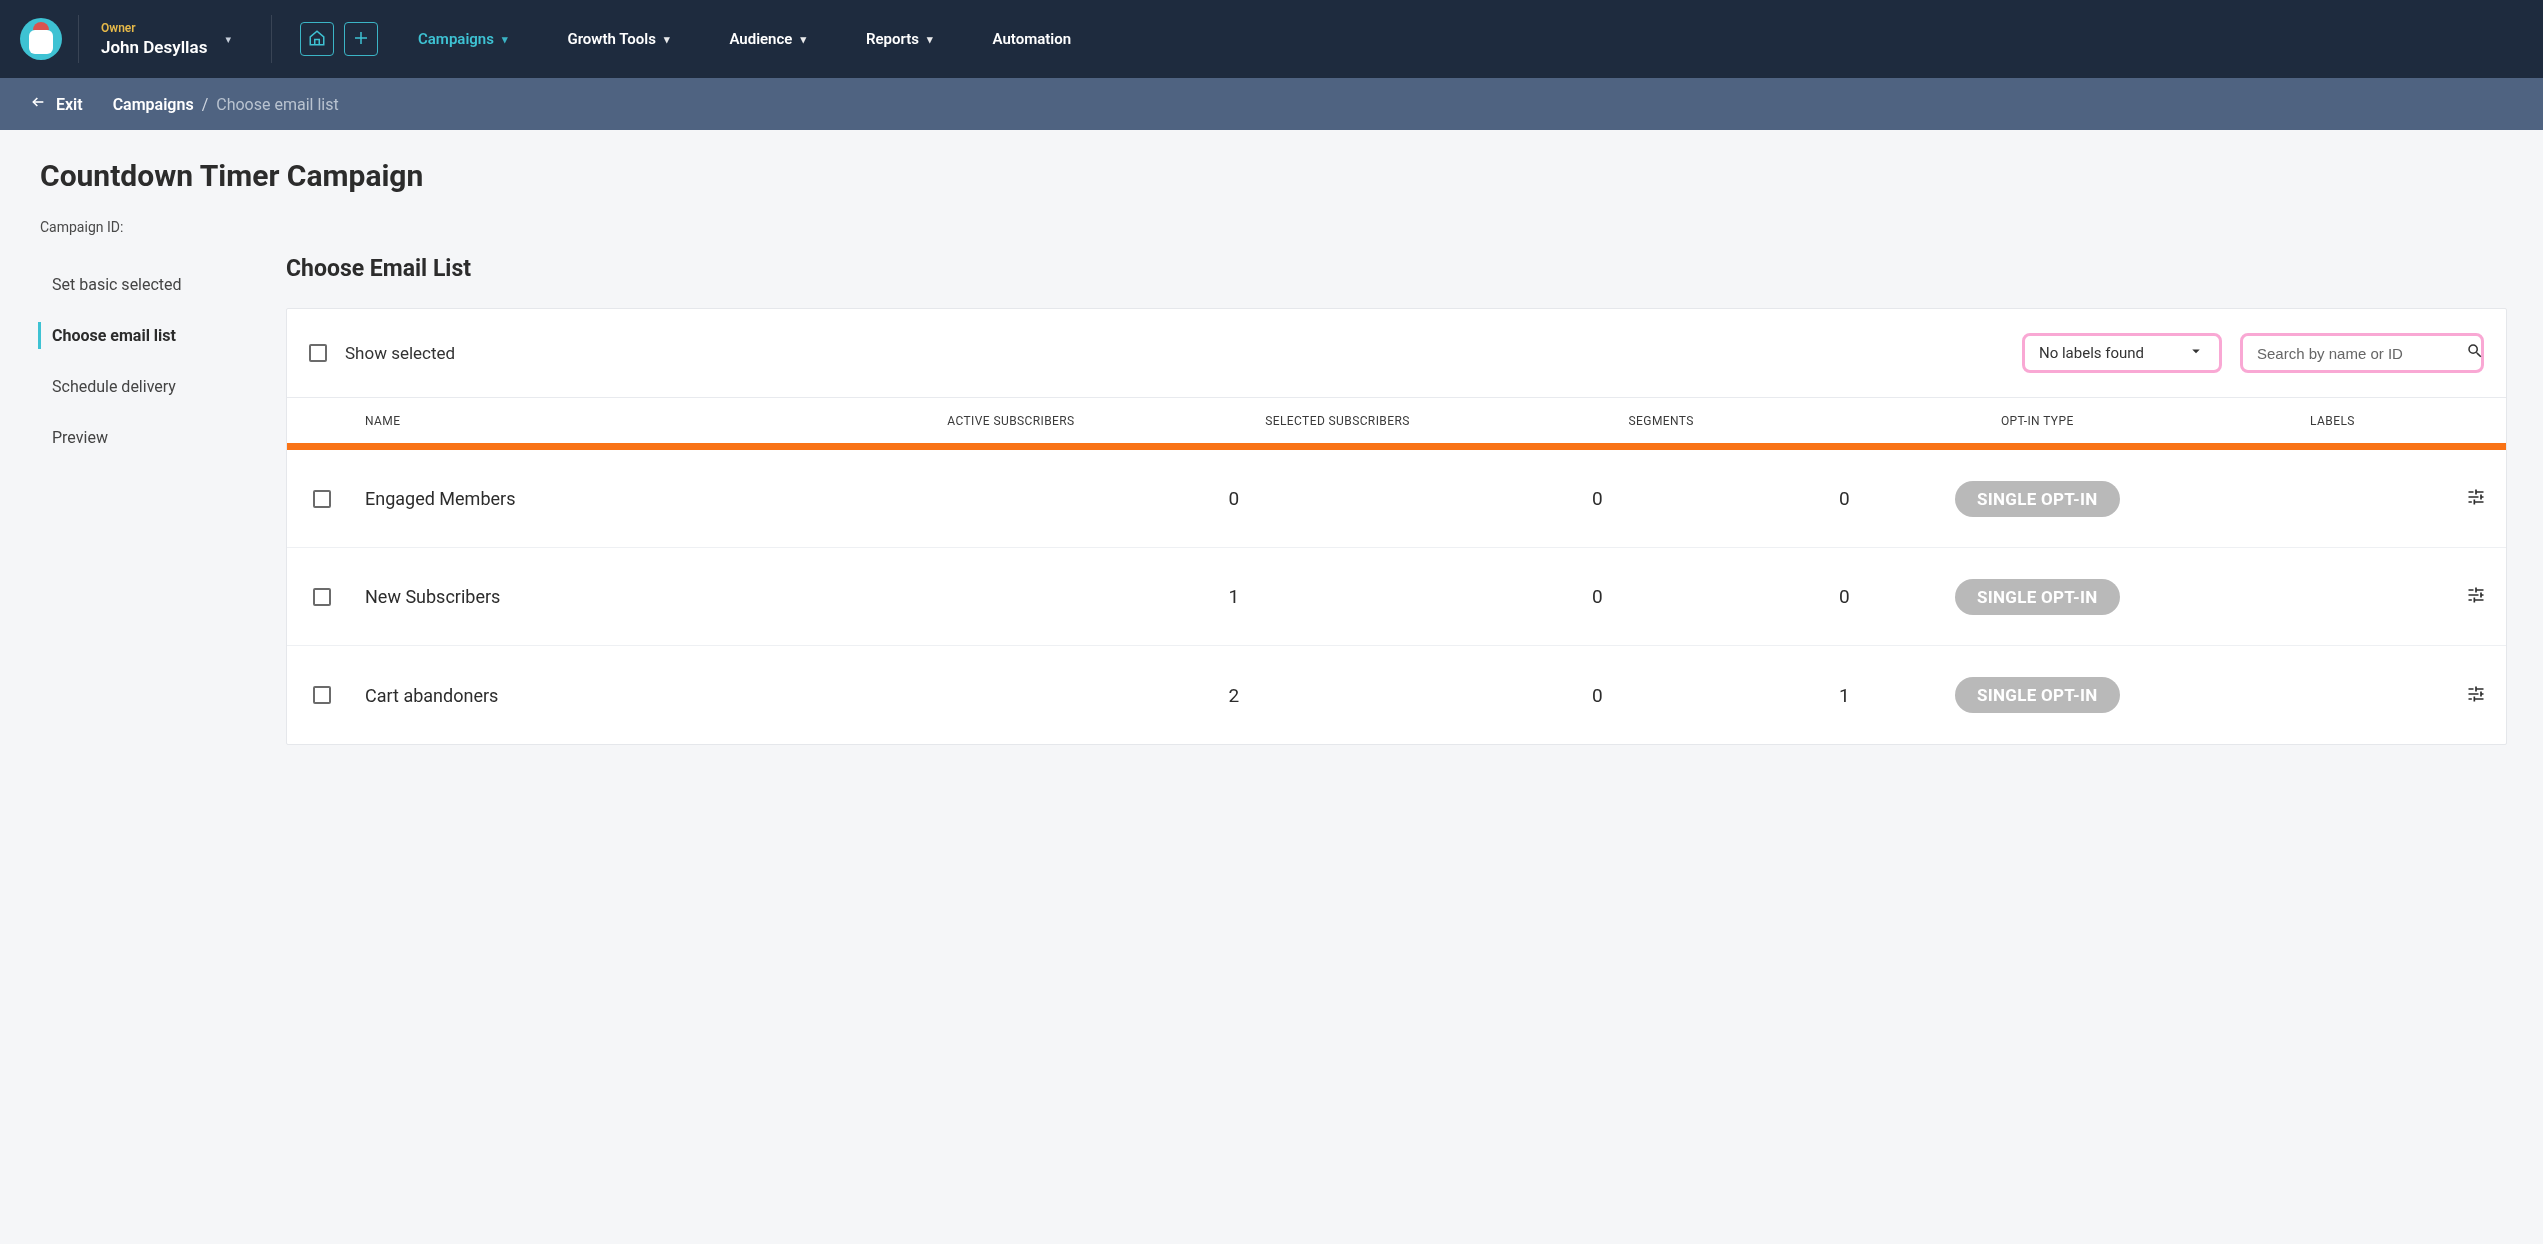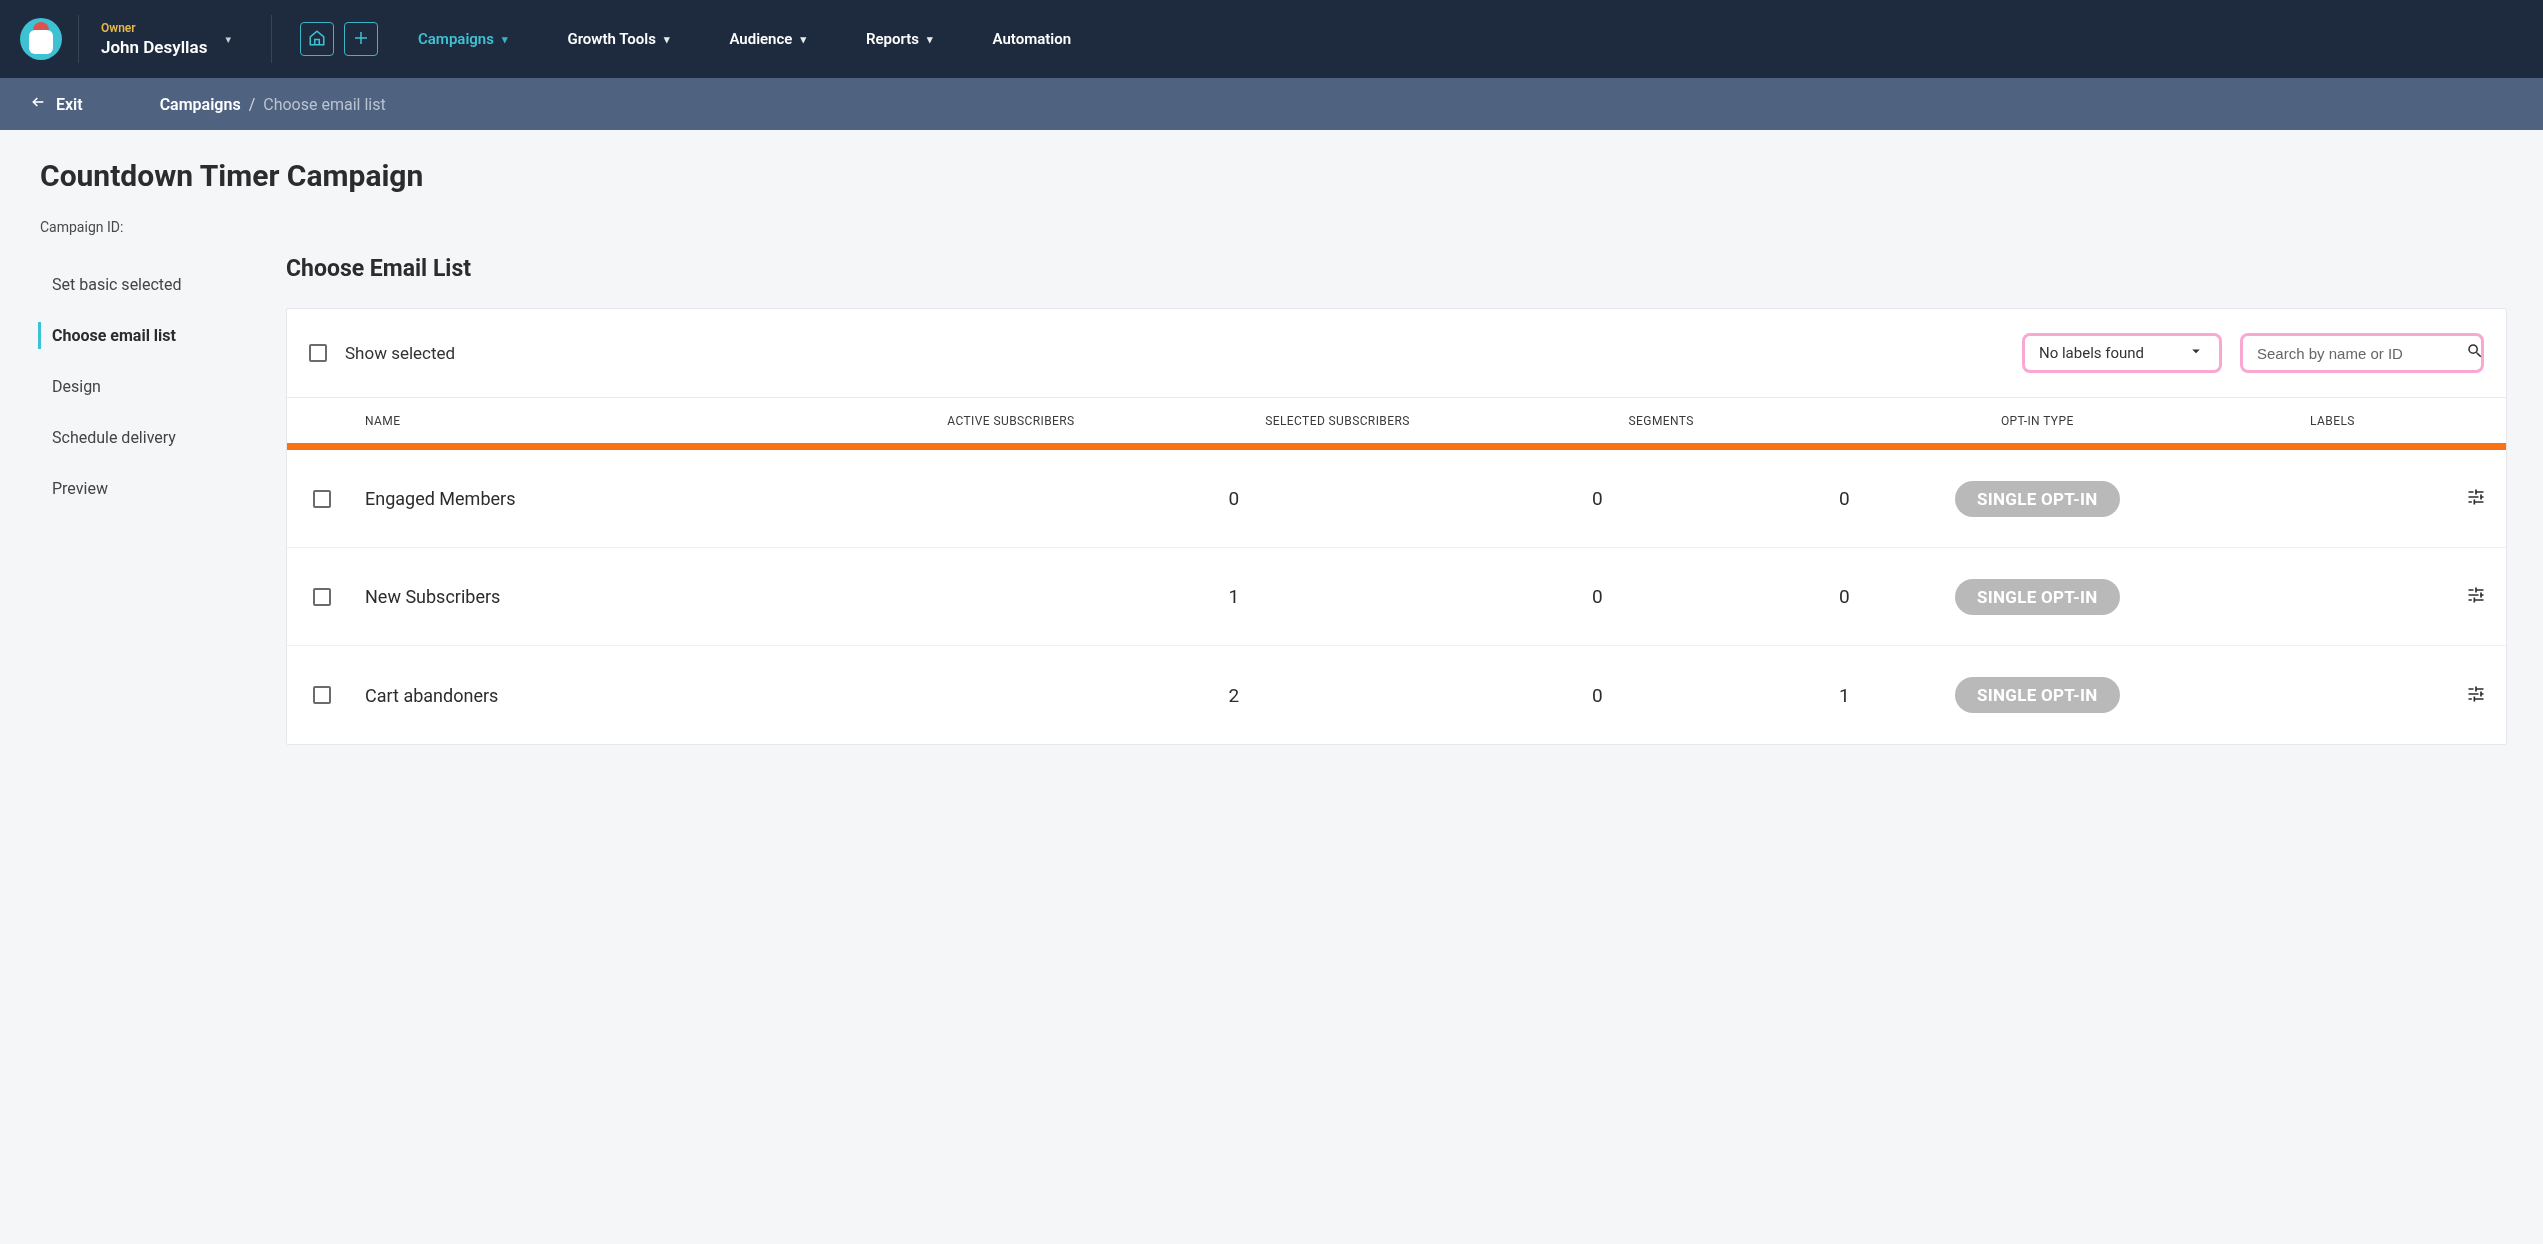--- a/index.html
+++ b/index.html
@@ -92,21 +92,20 @@
 
   
   .subbar {
     background: #4f6381;
     height: 52px;
     display: flex;
     align-items: center;
     padding-left: 30px;
     color: #fff;
     font-size: 16px;
-    gap: 47px;
   }
   .subbar .exit {
     display: flex; align-items: center; gap: 10px;
     cursor: pointer; font-weight: 600;
   }
   .subbar .crumbs { margin-left: 30px; display: flex; align-items: center; gap: 8px; }
   .subbar .crumbs .link { color: #fff; font-weight: 600; cursor: pointer; }
   .subbar .crumbs .sep  { color: #cfd6e0; }
   .subbar .crumbs .here { color: #b9c3d0; }
 
@@ -302,21 +301,20 @@
 <div class="page-heading">
   <h1>Countdown Timer Campaign</h1>
   <div class="campaign-id">Campaign ID:</div>
 </div>
 
 <div class="layout">
 
   <aside class="stepnav">
     <div class="stepnav-item">Set basic selected</div>
     <div class="stepnav-item active">Choose email list</div>
-    <div class="stepnav-item">Design</div>
     <div class="stepnav-item">Schedule delivery</div>
     <div class="stepnav-item">Preview</div>
   </aside>
 
   <main class="content">
     <h2>Choose Email List</h2>
 
     <div class="panel">
 
       <div class="panel-toolbar">

